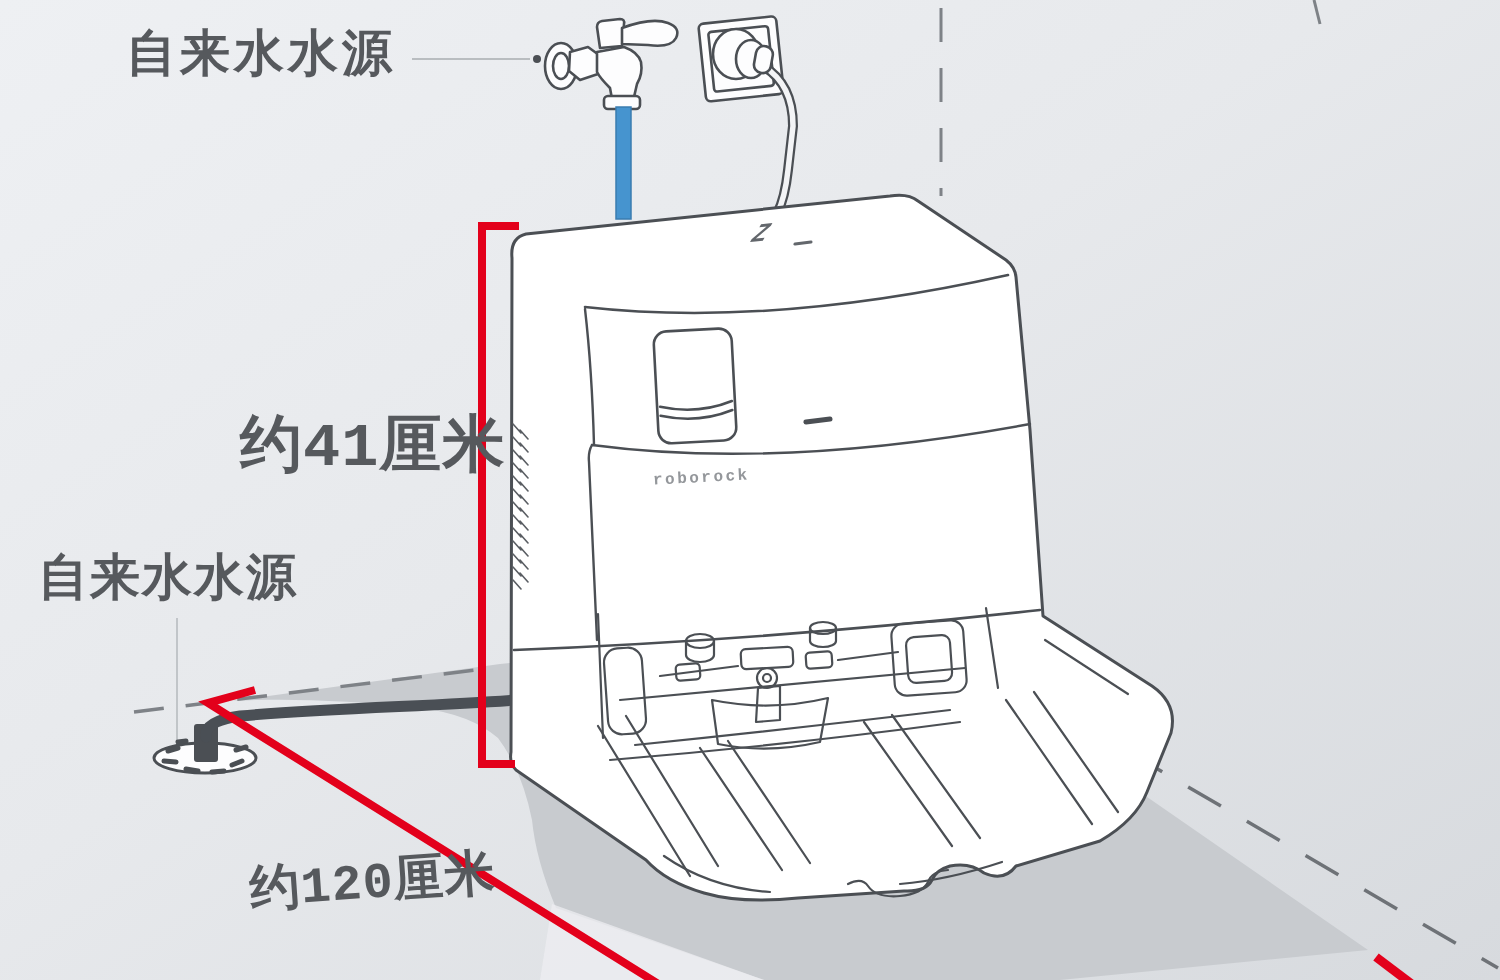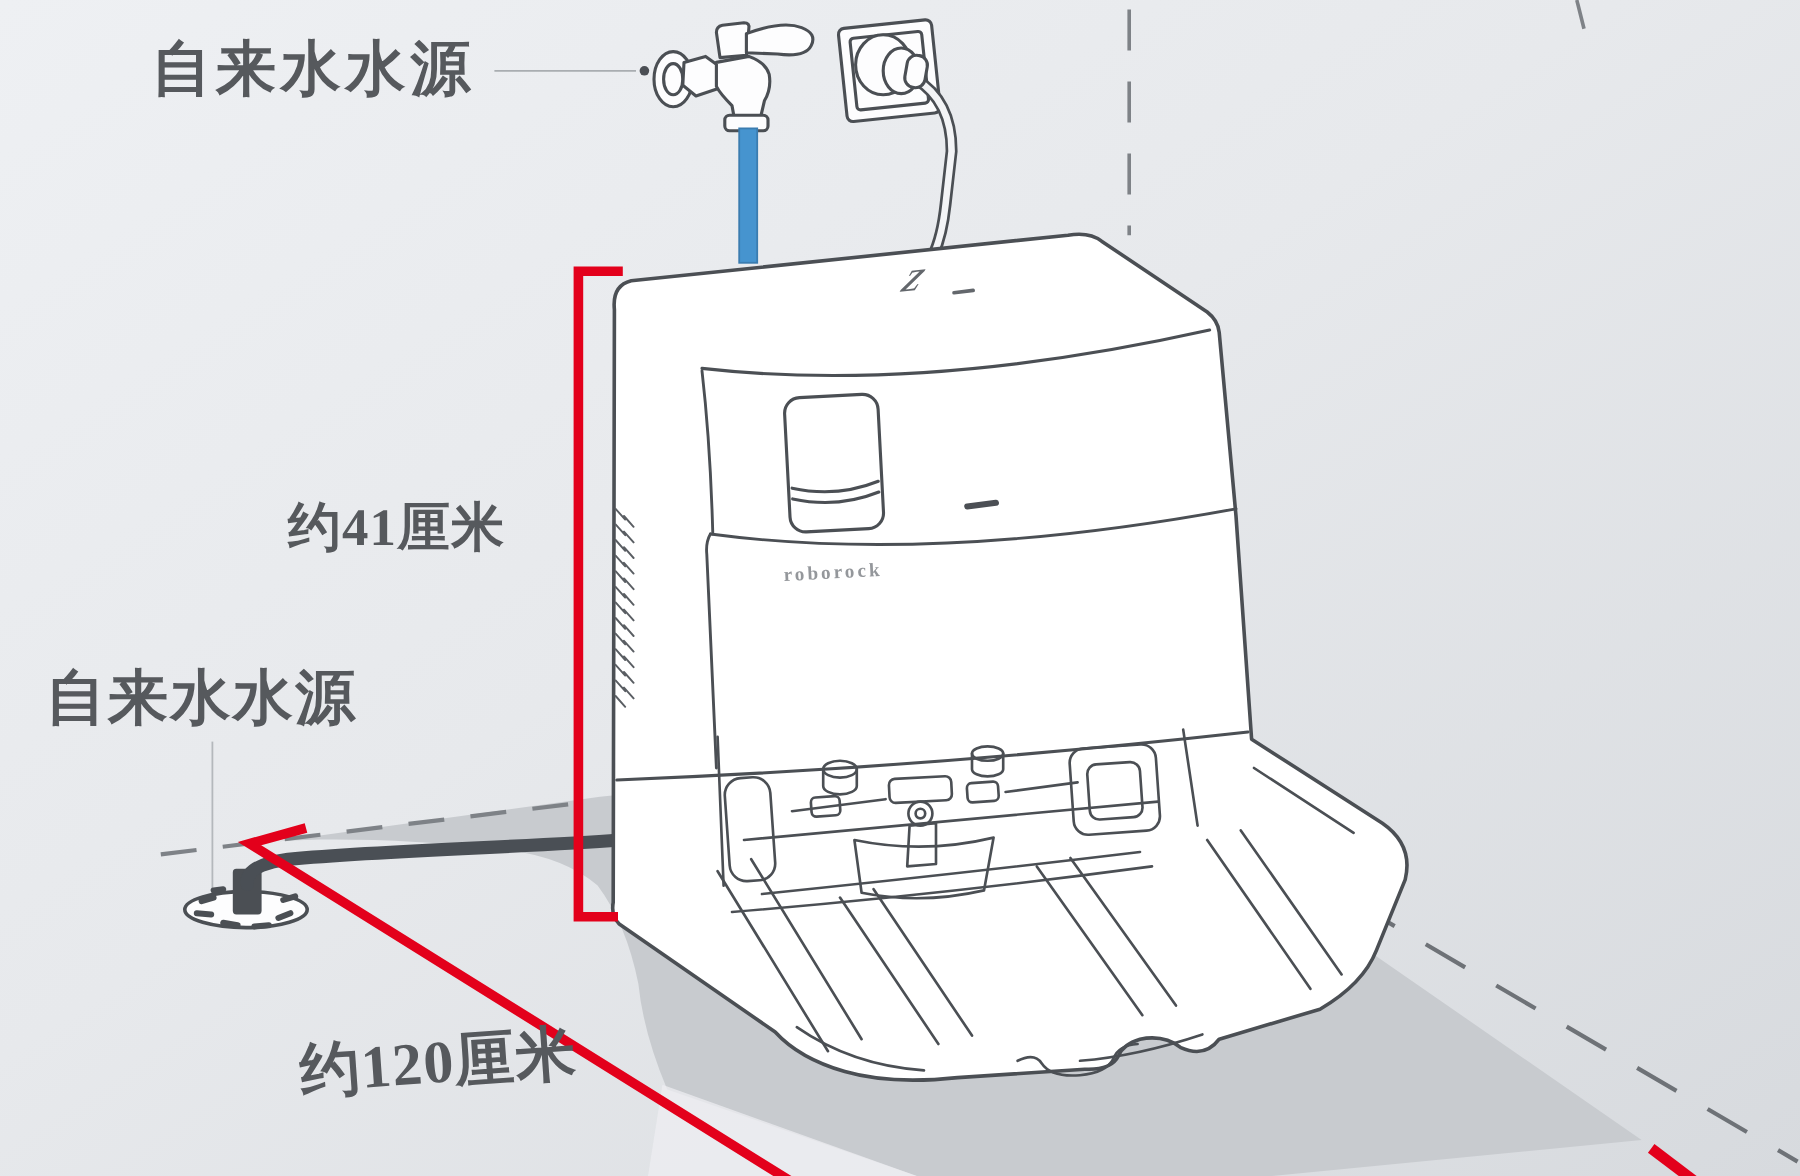--- a/index.html
+++ b/index.html
@@ -1,27 +1,27 @@
 <!DOCTYPE html>
 <html><head>
 <meta charset="utf-8">
 <style>
   html,body{margin:0;padding:0;background:#dfe1e5;}
   #stage{
     position:relative;width:1500px;height:980px;overflow:hidden;
-    font-family:Liberation Serif, serif;
+    font-family:Liberation Mono, monospace;
   }
   #stage svg{position:absolute;left:0;top:0;}
   .label{
     position:absolute;color:#56595d;font-weight:bold;line-height:1;
     white-space:nowrap;user-select:none;
   }
   #water-source-label{left:126px;top:32px;font-size:50px;letter-spacing:4px;}
   #drain-label{left:38px;top:556px;font-size:50px;letter-spacing:2px;}
-  #height-dim-label{left:240px;top:418px;font-size:44px;letter-spacing:1px;}
+  #height-dim-label{left:240px;top:418px;font-size:62px;letter-spacing:1px;}
   #distance-dim-label{left:250px;top:868px;font-size:50px;letter-spacing:1px;
     transform:rotate(-4deg);transform-origin:left center;}
   #roborock-logo{
     left:653px;top:470px;font-size:16px;font-weight:600;color:#94979b;
     letter-spacing:2.5px;transform:rotate(-3deg);
   }
   #dock-top-logo{
     left:753px;top:222px;font-size:25px;font-weight:bold;font-style:italic;
     color:#63676c;transform:rotate(-6deg) skewX(-28deg);
   }

